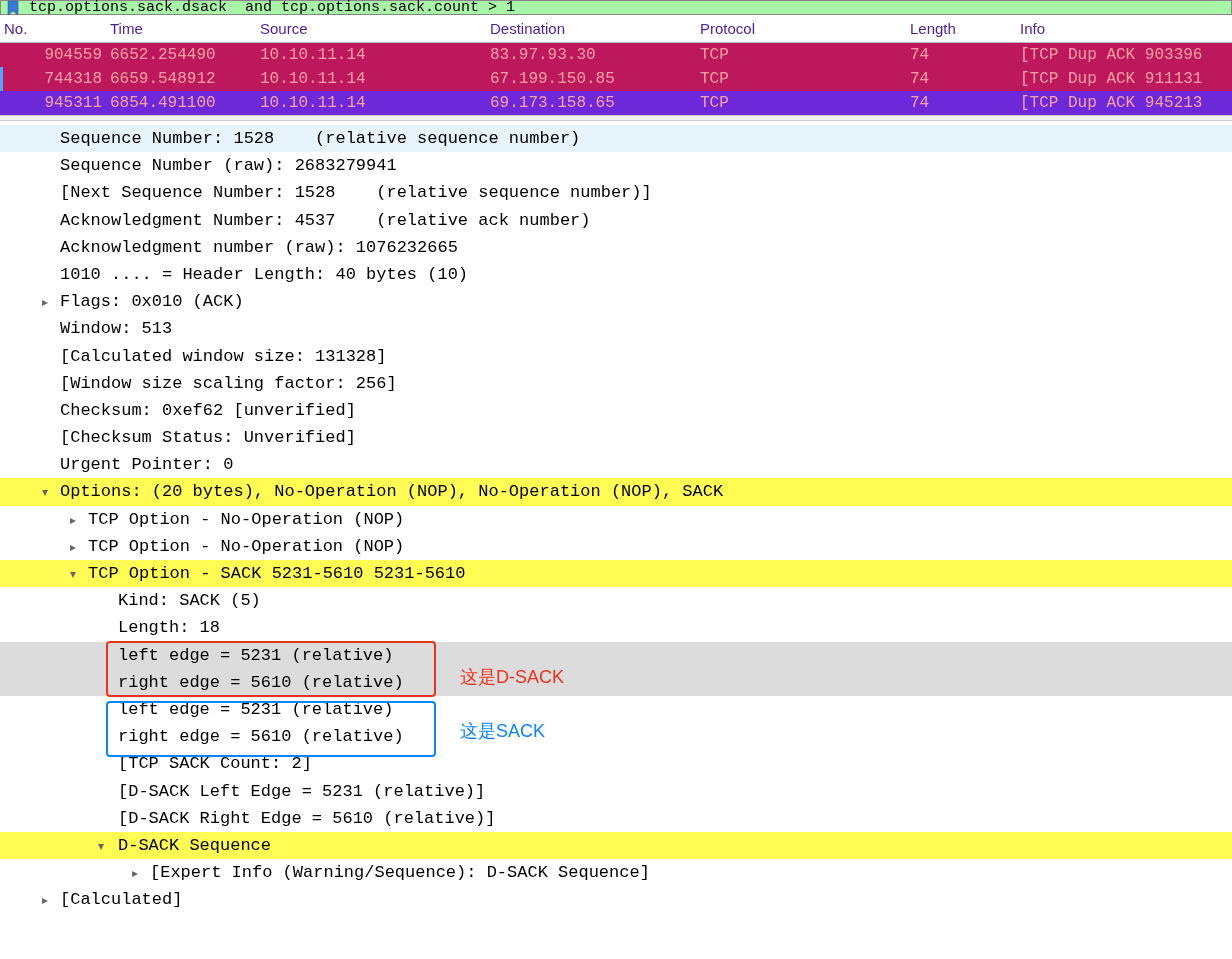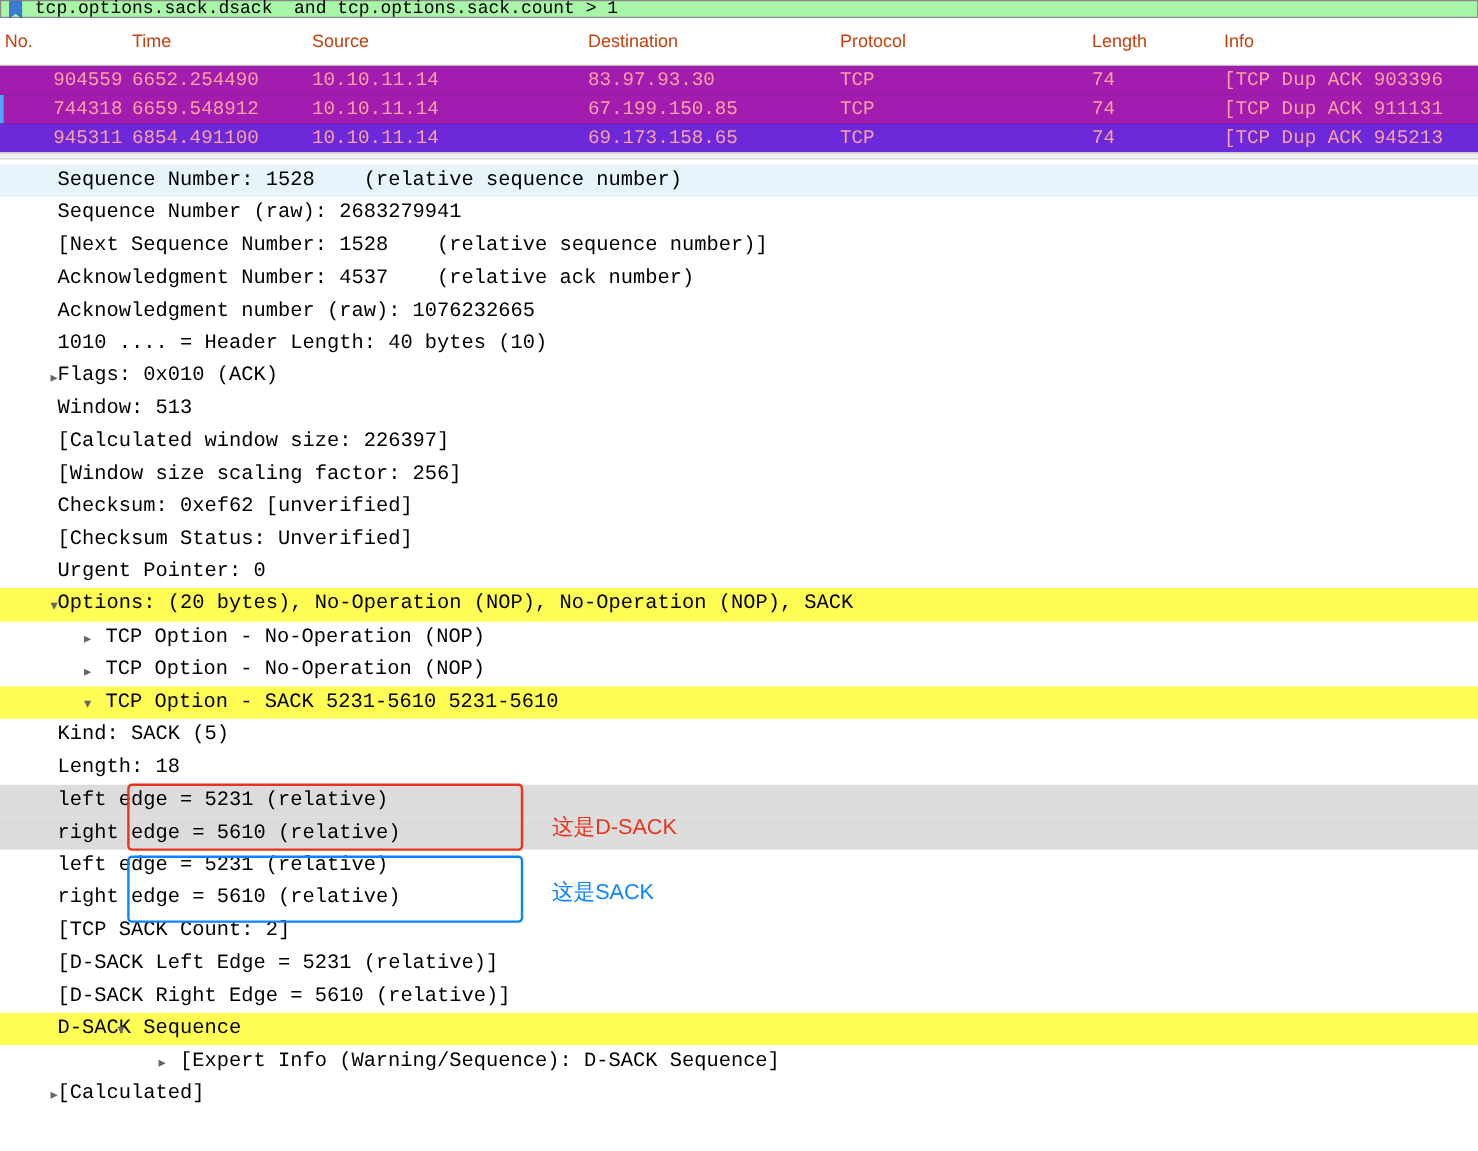--- a/index.html
+++ b/index.html
@@ -31,44 +31,44 @@
     background: transparent;
     font-family: inherit;
     font-size: 15px;
     outline: none;
     color: #000;
   }
   .packet-header {
     display: flex;
     background: #fff;
     border-bottom: 1px solid #bbb;
-    height: 40px;
+    height: 28px;
     align-items: center;
     font-family: sans-serif;
     font-size: 15px;
-    color: #c2410c;
+    color: #4c1d95;
   }
   .col-no   { width: 110px; padding-left: 4px; }
   .col-time { width: 150px; }
   .col-src  { width: 230px; }
   .col-dst  { width: 210px; }
   .col-proto{ width: 210px; }
   .col-len  { width: 110px; }
   .col-info { flex: 1; }
   .packet-list { background: #1e2a3a; }
   .packet-row {
     display: flex;
     height: 24px;
     align-items: center;
     color: #f9a1a1;
     background: #6d28d9;
     white-space: nowrap;
     overflow: hidden;
   }
-  .packet-row.selected { background: #a21caf; }
+  .packet-row.selected { background: #be185d; }
   .packet-row.selected.current { position: relative; }
   .packet-row.selected.current::before {
     content: "";
     position: absolute;
     left: 0; top: 0; bottom: 0;
     width: 3px;
     background: #4aa8ff;
   }
   .packet-row .col-no { text-align: right; padding-right: 8px; padding-left: 0; }
   .divider { height: 6px; background: #f0f0f0; border-top: 1px solid #ccc; border-bottom: 1px solid #ccc; }
@@ -93,23 +93,23 @@
     color: #666;
     font-family: sans-serif;
     font-size: 12px;
     top: 5px;
     user-select: none;
   }
   .exp-0 { left: 38px; }
   .exp-1 { left: 66px; }
   .exp-2 { left: 94px; }
   .exp-3 { left: 128px; }
-  .ind-0 { padding-left: 48px; }
+  .ind-0 { padding-left: 60px; }
   .ind-1 { padding-left: 88px; }
-  .ind-2 { padding-left: 48px; }
+  .ind-2 { padding-left: 118px; }
   .ind-3 { padding-left: 150px; }
   .annot-box {
     position: absolute;
     border: 2px solid;
     border-radius: 4px;
     pointer-events: none;
   }
   .annot-label {
     position: absolute;
     font-family: "Microsoft YaHei", sans-serif;
@@ -175,21 +175,21 @@
 <div class="details-wrap">
 <div class="details">
   <div class="detail-line ind-0 sel-bg">Sequence Number: 1528    (relative sequence number)</div>
   <div class="detail-line ind-0">Sequence Number (raw): 2683279941</div>
   <div class="detail-line ind-0">[Next Sequence Number: 1528    (relative sequence number)]</div>
   <div class="detail-line ind-0">Acknowledgment Number: 4537    (relative ack number)</div>
   <div class="detail-line ind-0">Acknowledgment number (raw): 1076232665</div>
   <div class="detail-line ind-0">1010 .... = Header Length: 40 bytes (10)</div>
   <div class="detail-line ind-0"><span class="expander exp-0">▸</span><span>Flags: 0x010 (ACK)</span></div>
   <div class="detail-line ind-0">Window: 513</div>
-  <div class="detail-line ind-0">[Calculated window size: 226397]</div>
+  <div class="detail-line ind-0">[Calculated window size: 131328]</div>
   <div class="detail-line ind-0">[Window size scaling factor: 256]</div>
   <div class="detail-line ind-0">Checksum: 0xef62 [unverified]</div>
   <div class="detail-line ind-0">[Checksum Status: Unverified]</div>
   <div class="detail-line ind-0">Urgent Pointer: 0</div>
   <div class="detail-line ind-0 hl"><span class="expander exp-0">▾</span><span>Options: (20 bytes), No-Operation (NOP), No-Operation (NOP), SACK</span></div>
   <div class="detail-line ind-1"><span class="expander exp-1">▸</span><span>TCP Option - No-Operation (NOP)</span></div>
   <div class="detail-line ind-1"><span class="expander exp-1">▸</span><span>TCP Option - No-Operation (NOP)</span></div>
   <div class="detail-line ind-1 hl"><span class="expander exp-1">▾</span><span>TCP Option - SACK 5231-5610 5231-5610</span></div>
   <div class="detail-line ind-2">Kind: SACK (5)</div>
   <div class="detail-line ind-2">Length: 18</div>

